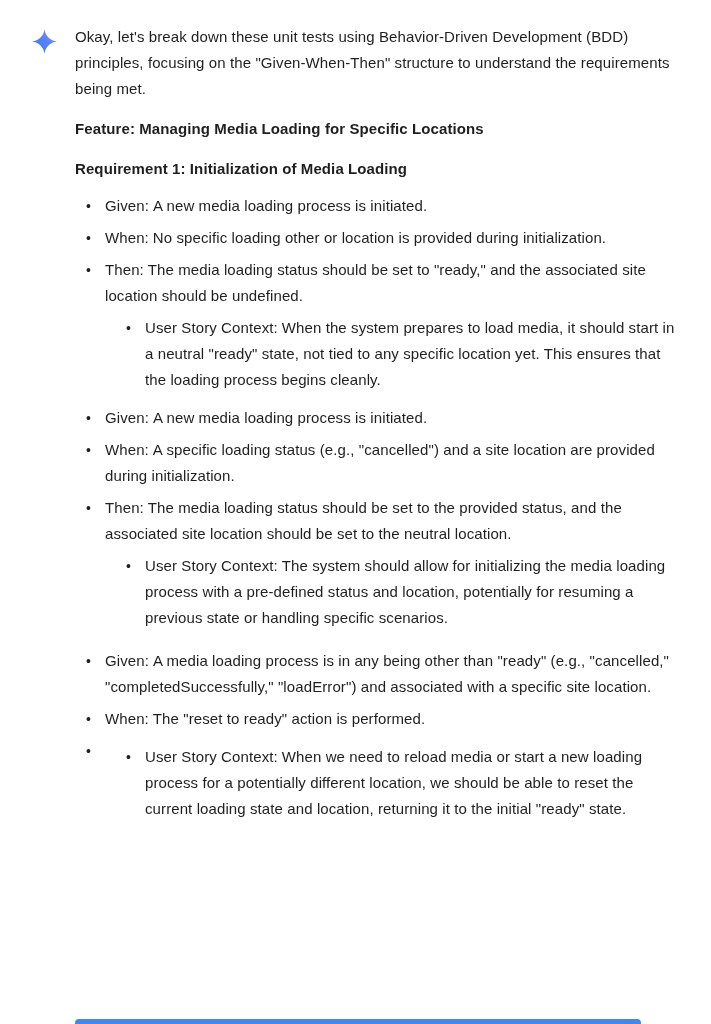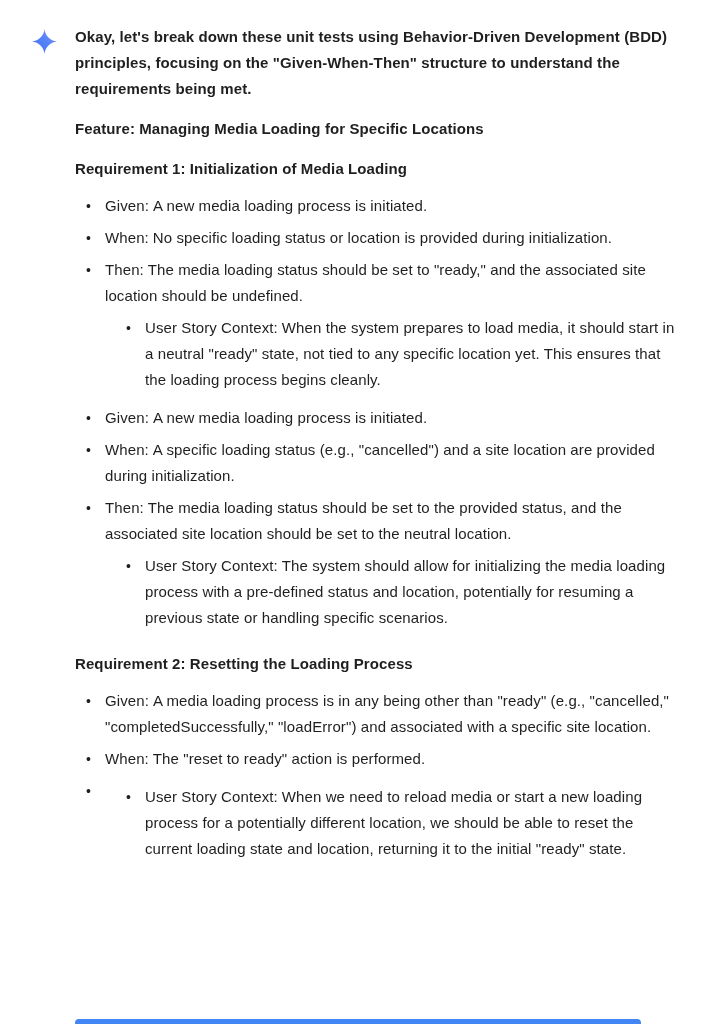--- a/index.html
+++ b/index.html
@@ -6,21 +6,21 @@
   body{
     width:711px;height:1024px;position:relative;overflow:hidden;
     background:#ffffff;color:#1f1f1f;
     font-family:"Liberation Sans",sans-serif;
   }
   .sparkle{position:absolute;left:32px;top:29px;width:25px;height:25px}
   .content{
     position:absolute;left:75px;top:24px;width:604px;
     font-size:15px;line-height:26px;letter-spacing:0.1px;
   }
-  .para{margin:0 0 11px;font-weight:700}
+  .para{margin:0 0 11px;font-weight:400}
   .heading{margin:14px 0 11px;font-weight:700}
   .list{margin:0 0 11px;padding-left:11px}
   .li{display:flex;margin-bottom:6px}
   .bullet{flex:none;width:19px;font-size:14px}
   .li-col{flex:1;min-width:0}
   .lead{font-weight:400;margin-right:4px}
   .nested{margin-top:6px;margin-bottom:0;padding-left:21px}
   .bottom-bar{
     position:absolute;left:75px;bottom:0;width:566px;height:5px;
     border-radius:4px 4px 0 0;
@@ -46,21 +46,21 @@
     <p class="para">Okay, let's break down these unit tests using Behavior-Driven Development (BDD) principles, focusing on the "Given-When-Then" structure to understand the requirements being met.</p>
     <p class="heading">Feature: Managing Media Loading for Specific Locations</p>
     <p class="heading">Requirement 1: Initialization of Media Loading</p>
     <div class="list">
       <div class="li">
         <span class="bullet">•</span>
         <div class="li-col"><span><b class="lead">Given:</b><span>A new media loading process is initiated.</span></span></div>
       </div>
       <div class="li">
         <span class="bullet">•</span>
-        <div class="li-col"><span><b class="lead">When:</b><span>No specific loading status or location is provided during initialization.</span></span></div>
+        <div class="li-col"><span><b class="lead">When:</b><span>No specific loading other or location is provided during initialization.</span></span></div>
       </div>
       <div class="li">
         <span class="bullet">•</span>
         <div class="li-col"><span><b class="lead">Then:</b><span>The media loading status should be set to "ready," and the associated site location should be undefined.</span></span><div class="list nested">
             <div class="li">
               <span class="bullet">•</span>
               <div class="li-col"><span><b class="lead">User Story Context:</b><span>When the system prepares to load media, it should start in a neutral "ready" state, not tied to any specific location yet. This ensures that the loading process begins cleanly.</span></span></div>
             </div>
           </div></div>
       </div>
@@ -75,21 +75,20 @@
       <div class="li">
         <span class="bullet">•</span>
         <div class="li-col"><span><b class="lead">Then:</b><span>The media loading status should be set to the provided status, and the associated site location should be set to the neutral location.</span></span><div class="list nested">
             <div class="li">
               <span class="bullet">•</span>
               <div class="li-col"><span><b class="lead">User Story Context:</b><span>The system should allow for initializing the media loading process with a pre-defined status and location, potentially for resuming a previous state or handling specific scenarios.</span></span></div>
             </div>
           </div></div>
       </div>
     </div>
-    <p class="heading">Requirement 2: Resetting the Loading Process</p>
     <div class="list">
       <div class="li">
         <span class="bullet">•</span>
         <div class="li-col"><span><b class="lead">Given:</b><span>A media loading process is in any being other than "ready" (e.g., "cancelled," "completedSuccessfully," "loadError") and associated with a specific site location.</span></span></div>
       </div>
       <div class="li">
         <span class="bullet">•</span>
         <div class="li-col"><span><b class="lead">When:</b><span>The "reset to ready" action is performed.</span></span></div>
       </div>
       <div class="li">

